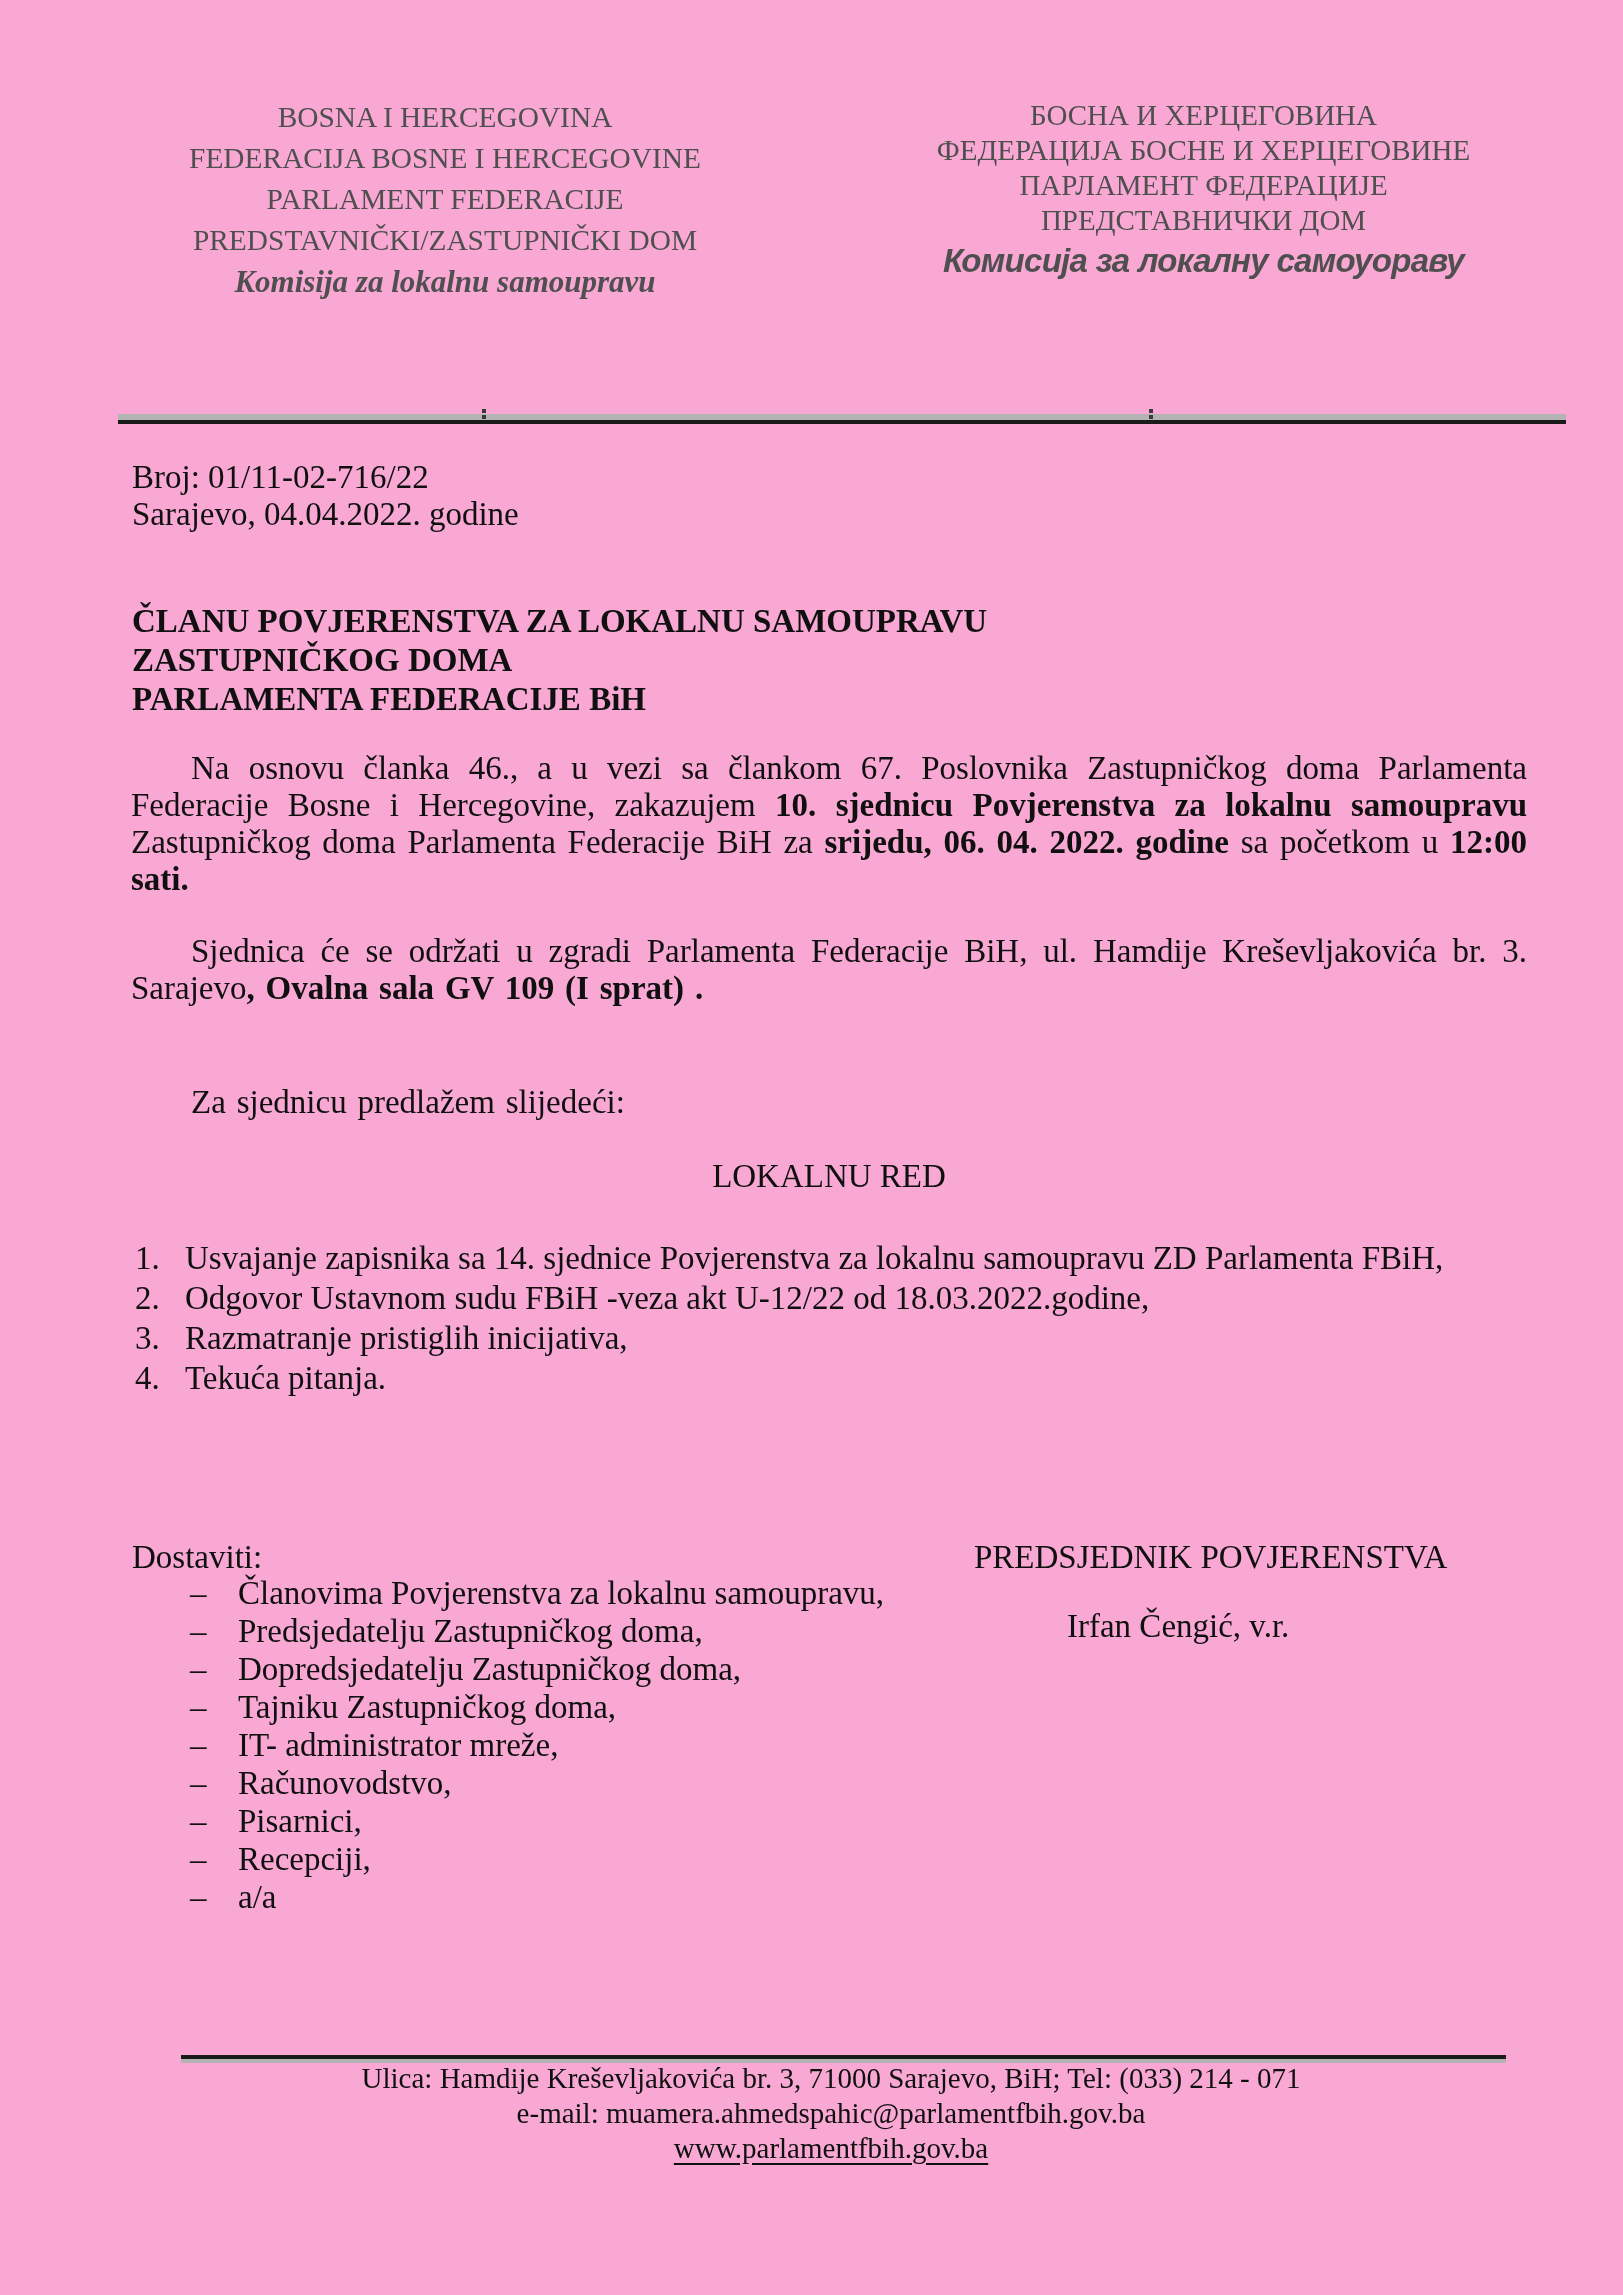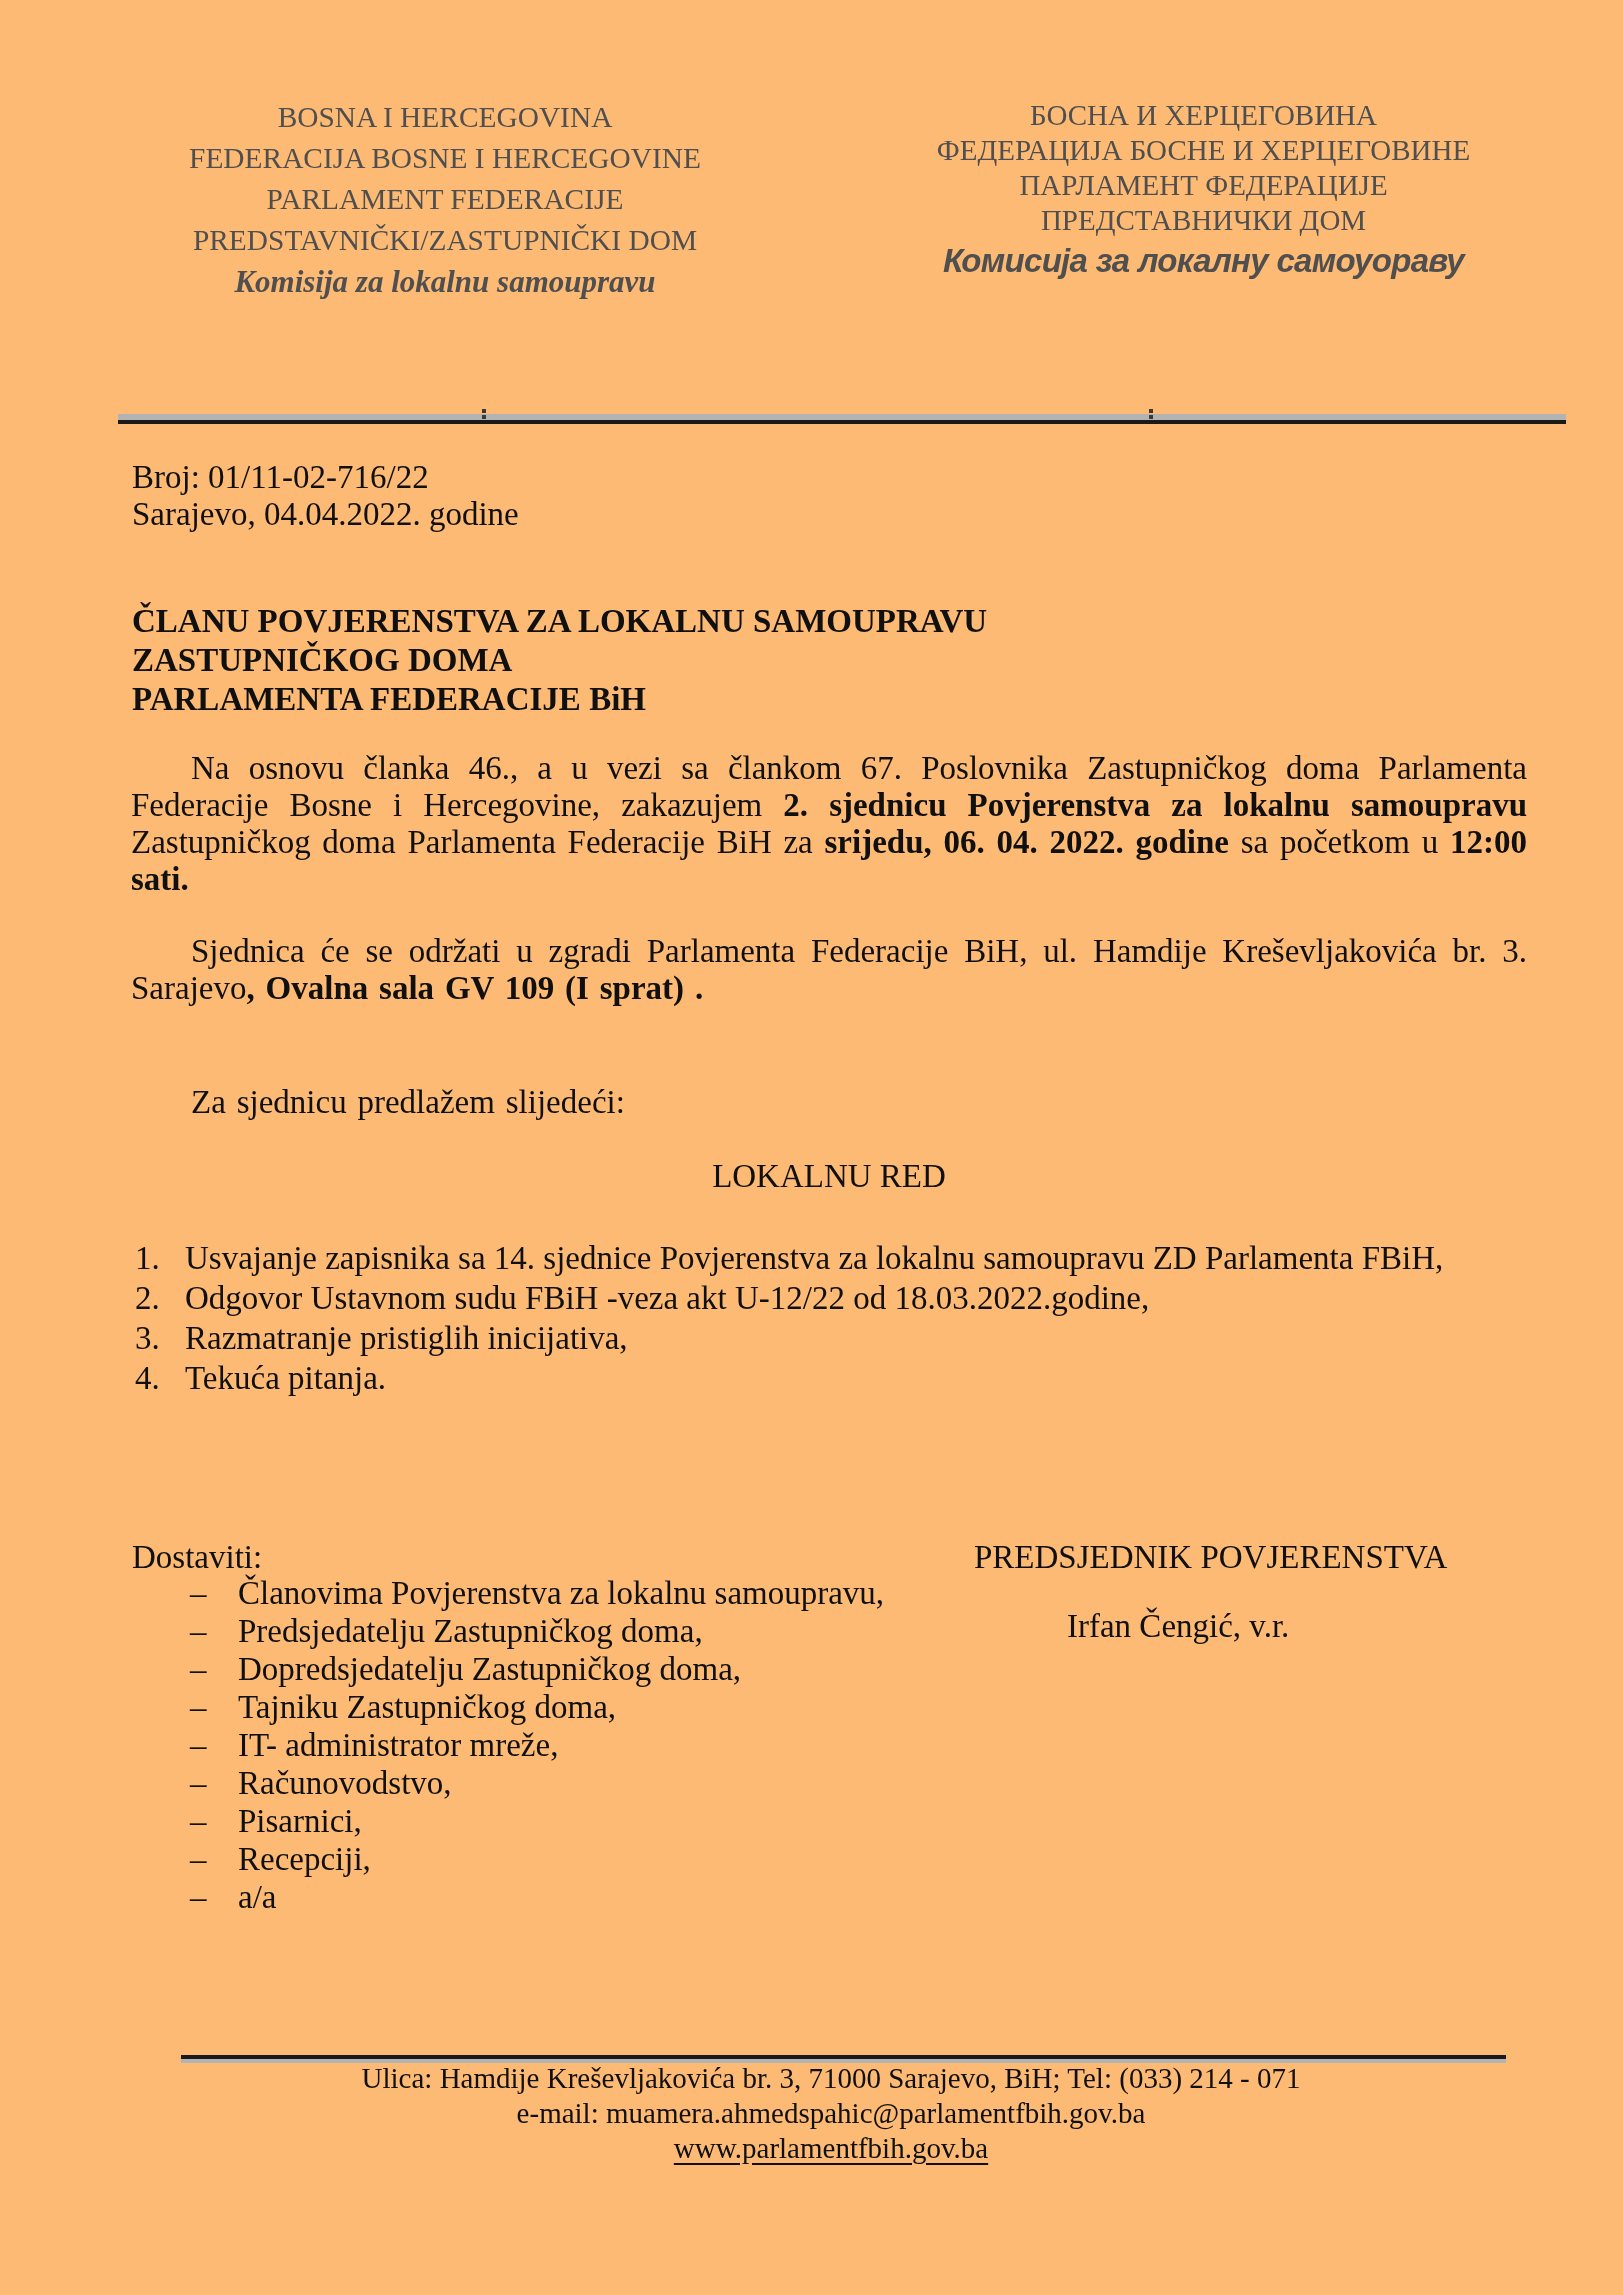--- a/index.html
+++ b/index.html
@@ -7,21 +7,21 @@
     --body:#101010;
     --rule-gray:#b3b3b3;
     --rule-black:#1a1a1a;
   }
   html,body{margin:0;padding:0;background:#e8e8e8;}
   .page{
     position:relative;
     width:1623px;
     height:2295px;
     margin:0 auto;
-    background:#fdba74;
+    background:#f9a8d4;
     font-family:"Liberation Serif", serif;
     color:var(--body);
     overflow:hidden;
   }
   
   .hdr-left{
     position:absolute; left:144px; top:97px; width:602px;
     text-align:center; color:var(--hdr);
   }
   .hdr-left .cap{font-size:29.4px; line-height:41px; white-space:nowrap;}
@@ -107,21 +107,21 @@
     <div>Broj: 01/11-02-716/22</div>
     <div>Sarajevo, 04.04.2022. godine</div>
   </div>
 
   <div class="recipient">
     <div>ČLANU POVJERENSTVA ZA LOKALNU SAMOUPRAVU</div>
     <div>ZASTUPNIČKOG DOMA</div>
     <div>PARLAMENTA FEDERACIJE BiH</div>
   </div>
 
-  <div class="para p1"><span>Na osnovu članka 46., a u vezi sa člankom 67. Poslovnika Zastupničkog doma Parlamenta Federacije Bosne i Hercegovine, zakazujem </span><b>2. sjednicu Povjerenstva za lokalnu samoupravu</b><span> Zastupničkog doma Parlamenta Federacije BiH  za </span><b>srijedu, 06. 04. 2022. godine</b><span> sa početkom u </span><b>12:00 sati.</b></div>
+  <div class="para p1"><span>Na osnovu članka 46., a u vezi sa člankom 67. Poslovnika Zastupničkog doma Parlamenta Federacije Bosne i Hercegovine, zakazujem </span><b>10. sjednicu Povjerenstva za lokalnu samoupravu</b><span> Zastupničkog doma Parlamenta Federacije BiH  za </span><b>srijedu, 06. 04. 2022. godine</b><span> sa početkom u </span><b>12:00 sati.</b></div>
 
   <div class="para p2"><span>Sjednica će se održati u zgradi Parlamenta Federacije BiH, ul. Hamdije Kreševljakovića br. 3. Sarajevo</span><b>, Ovalna sala GV 109 (I sprat) .</b></div>
 
   <div class="para p3">Za sjednicu predlažem slijedeći:</div>
 
   <div class="agenda-title">LOKALNU RED</div>
 
   <div class="agenda">
     <div class="row">
       <span class="num">1.</span>

